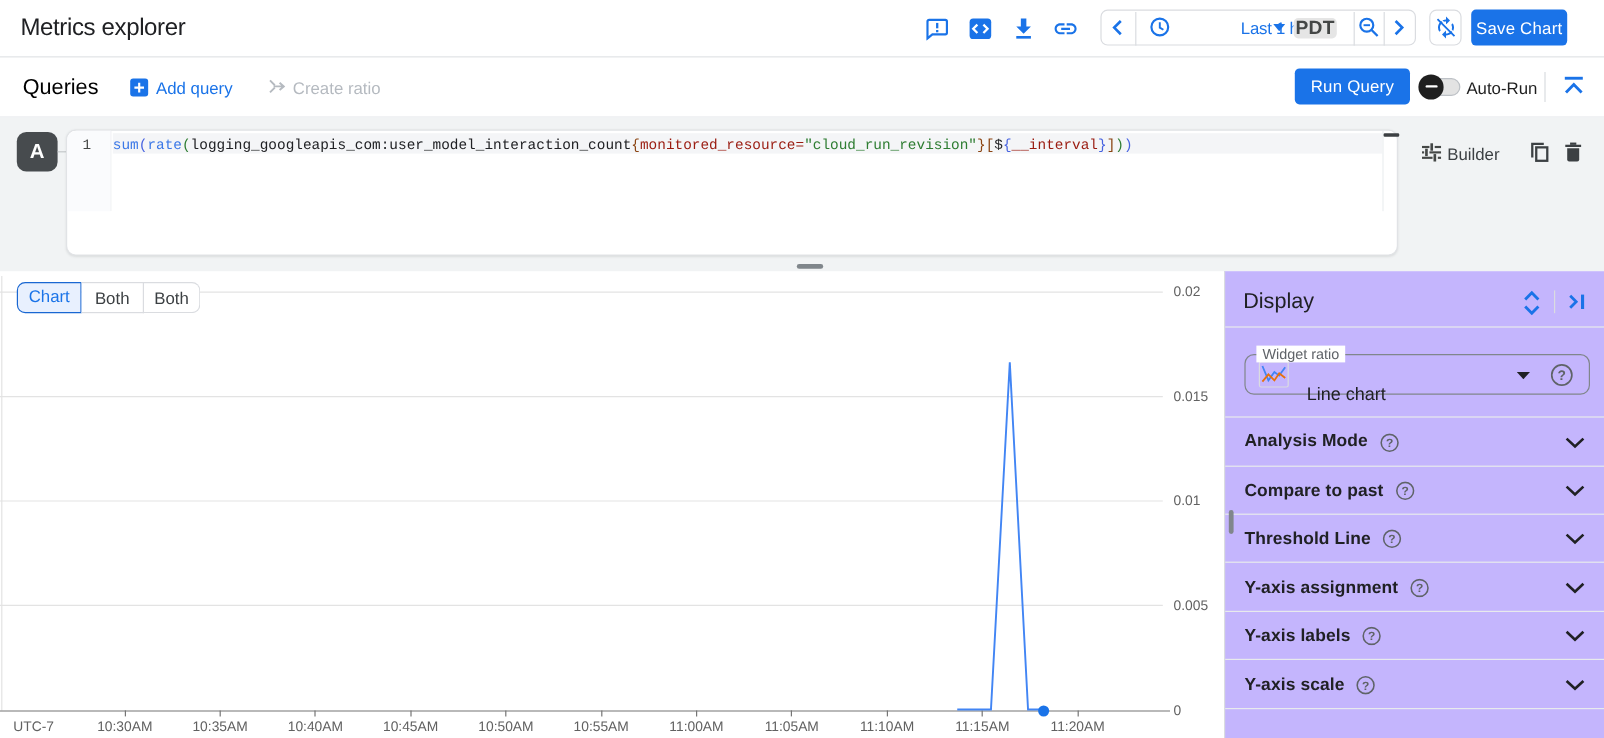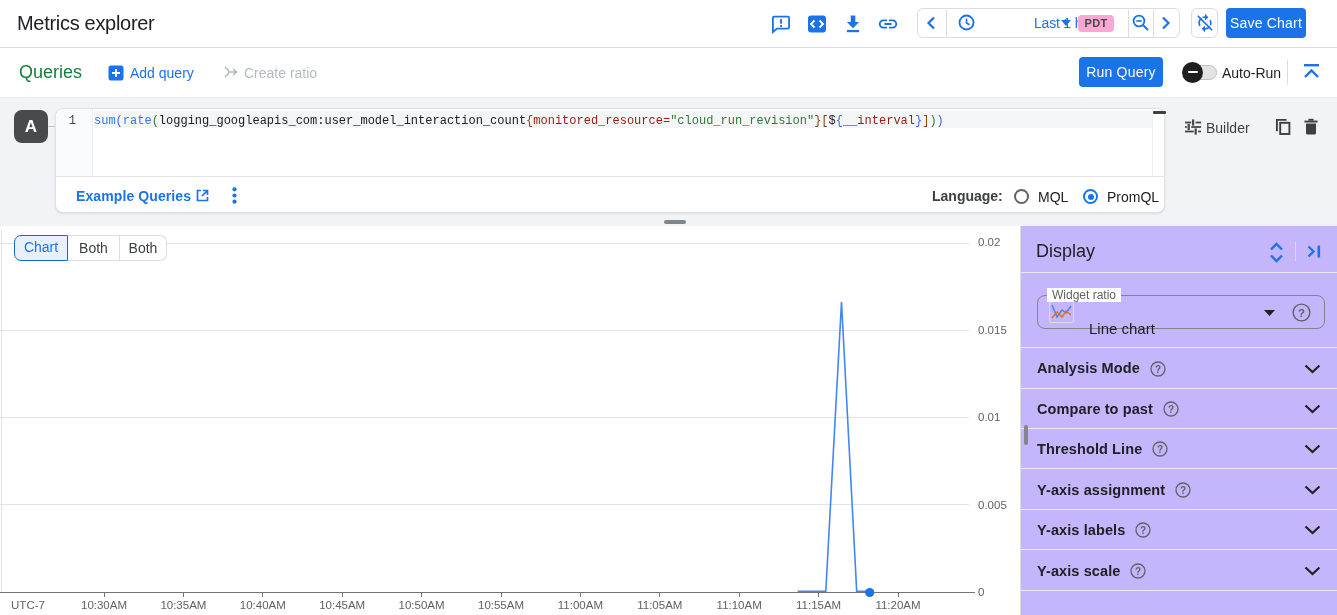--- a/index.html
+++ b/index.html
@@ -9,34 +9,34 @@
 svg { display:block; }
 
 
 #hdr { position:absolute; left:0; top:0; width:1337px; height:48px; background:#fff;
   border-bottom:1px solid #dadce0; }
 #hdr h1 { position:absolute; left:17px; top:12px; font-size:20px; font-weight:400; color:#202124; letter-spacing:-0.3px;}
 .icbtn { position:absolute; top:14px; width:20px; height:20px; }
 #tgroup { position:absolute; left:917px; top:8px; width:263px; height:30px;
   border:1px solid #dadce0; border-radius:6px; background:#fff; }
 #tgroup .sep { position:absolute; top:0; width:1px; height:28px; background:#dadce0; }
-#pdt { position:absolute; left:1078px; top:15px; width:36px; height:17px; background:#f9a8d4;
-  border-radius:4px; color:#444746; font-size:11px; font-weight:700; text-align:center; line-height:17px; letter-spacing:0.3px;}
+#pdt { position:absolute; left:1078px; top:15px; width:36px; height:17px; background:#e5e5e5;
+  border-radius:4px; color:#444746; font-size:16px; font-weight:700; text-align:center; line-height:17px; letter-spacing:0.3px;}
 #lasthour { position:absolute; left:988px; top:15px; font-size:14px; font-weight:500; color:#1a73e8; letter-spacing:-0.2px;margin-left:46px; }
 #refoff { position:absolute; left:1191px; top:8px; width:27px; height:30px; border:1px solid #dadce0; border-radius:6px; }
 #savechart { position:absolute; left:1226px; top:8px; width:80px; height:30px; background:#1a73e8;
   border-radius:4px; color:#fff; font-size:14px; font-weight:500; text-align:center; line-height:30px; letter-spacing:0.2px;}
 
 
 #qbar { position:absolute; left:0; top:48px; width:1337px; height:50px; background:#fff;
   border-bottom:1px solid #e8eaed; }
-#qbar .qtitle { position:absolute; left:19px; top:14px; font-size:18px; color:#15803d; }
+#qbar .qtitle { position:absolute; left:19px; top:14px; font-size:18px; color:#000000; }
 #addq { position:absolute; left:130px; top:65px; font-size:14px; font-weight:500; color:#1a73e8; }
 #cratio { position:absolute; left:244px; top:65px; font-size:14px; font-weight:500; color:#b5bac0; }
-#runq { position:absolute; left:1079px; top:57px; width:84px; height:30px; background:#1a73e8;
+#runq { position:absolute; left:1079px; top:57px; width:96px; height:30px; background:#1a73e8;
   border-radius:4px; color:#fff; font-size:14px; font-weight:500; text-align:center; line-height:30px; letter-spacing:0.2px;}
 #toggle-track { position:absolute; left:1183px; top:65px; width:34px; height:15px; background:#e3e3e3;
   border:1px solid #bdc1c6; border-radius:8px; }
 #toggle-thumb { position:absolute; left:1182px; top:62px; width:21px; height:21px; background:#1f1f1f;
   border-radius:50%; }
 #toggle-thumb::after { content:""; position:absolute; left:5.5px; top:9px; width:10px; height:2.4px; background:#fff; border-radius:1px;}
 #autorun { position:absolute; left:1222px; top:65px; font-size:14px; color:#1f1f1f; }
 #qdiv { position:absolute; left:1287px; top:60px; width:1px; height:25px; background:#dadce0; }
 
 
@@ -170,39 +170,20 @@
   <div id="abadge">A</div>
   <div id="aline"></div>
   <div id="card">
     <div id="gutter">
         <span>1</span>
       </div>
     <div id="activeline"></div>
     <div id="edsep"></div>
     <div id="edscroll"></div>
     <div id="codeline"><span style="color:#3b78e7">sum</span><span style="color:#4662e0">(</span><span style="color:#3b78e7">rate</span><span style="color:#2e7d32">(</span>logging_googleapis_com:user_model_interaction_count<span style="color:#8b4513">{</span><span style="color:#9a1b10">monitored_resource=</span><span style="color:#2e7d32">"cloud_run_revision"</span><span style="color:#8b4513">}[</span>$<span style="color:#4662e0">{</span><span style="color:#9a1b10">__interval</span><span style="color:#4662e0">}</span><span style="color:#8b4513">]</span><span style="color:#2e7d32">)</span><span style="color:#4662e0">)</span></div>
-    <div id="exrow">
-      <div id="exq">Example Queries</div>
-      <svg class="abs" style="left:140px; top:12px;" width="13" height="13" viewBox="0 0 13 13">
-        <path d="M5 1.5 H1.5 V11.5 H11.5 V8" fill="none" stroke="#1a73e8" stroke-width="1.7"></path>
-        <path d="M7 1.5 h4.5 V6 M11.2 1.8 L6 7" fill="none" stroke="#1a73e8" stroke-width="1.7"></path>
-      </svg>
-      <svg class="abs" style="left:176px; top:10px;" width="5" height="17" viewBox="0 0 5 17">
-        <circle cx="2.5" cy="2.3" r="2.1" fill="#1a73e8"></circle>
-        <circle cx="2.5" cy="8.5" r="2.1" fill="#1a73e8"></circle>
-        <circle cx="2.5" cy="14.7" r="2.1" fill="#1a73e8"></circle>
-      </svg>
-      <div id="lang">Language:</div>
-      <div class="radio" style="left:958px; border:2px solid #5f6368;"></div>
-      <div class="rlabel" style="left:982px;">MQL</div>
-      <div class="radio" style="left:1027px; border:2px solid #1a73e8;">
-          <div style="position:absolute;left:2.5px;top:2.5px;width:6px;height:6px;border-radius:50%;background:#1a73e8;"></div>
-        </div>
-      <div class="rlabel" style="left:1051px;">PromQL</div>
-    </div>
   </div>
   <svg class="abs" style="left:1185px; top:21px;" width="16" height="16" viewBox="0 0 16 16">
     <g fill="#444746">
       <rect x="0" y="2.6" width="6.2" height="1.8"></rect>
       <rect x="10.6" y="2.6" width="5.4" height="1.8"></rect>
       <rect x="7" y="0.4" width="2.2" height="6.2"></rect>
       <rect x="0" y="7.1" width="1.8" height="1.8"></rect>
       <rect x="6.2" y="7.1" width="9.8" height="1.8"></rect>
       <rect x="2.6" y="4.9" width="2.2" height="6.2"></rect>
       <rect x="0" y="11.6" width="8.8" height="1.8"></rect>

